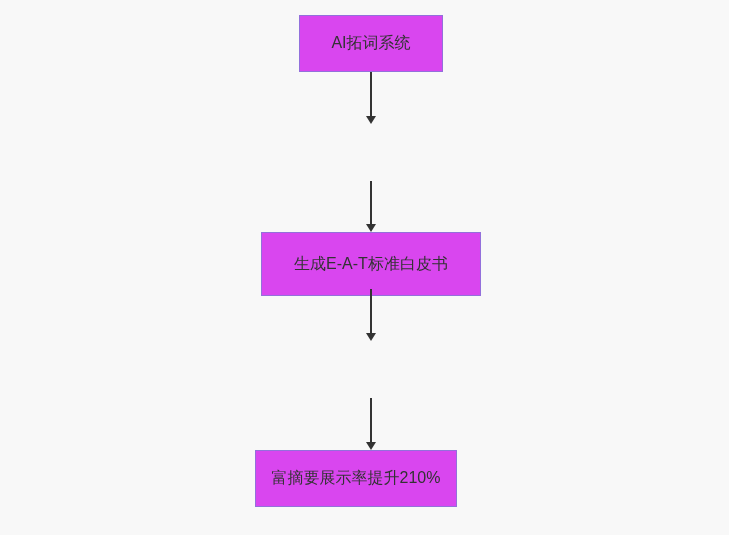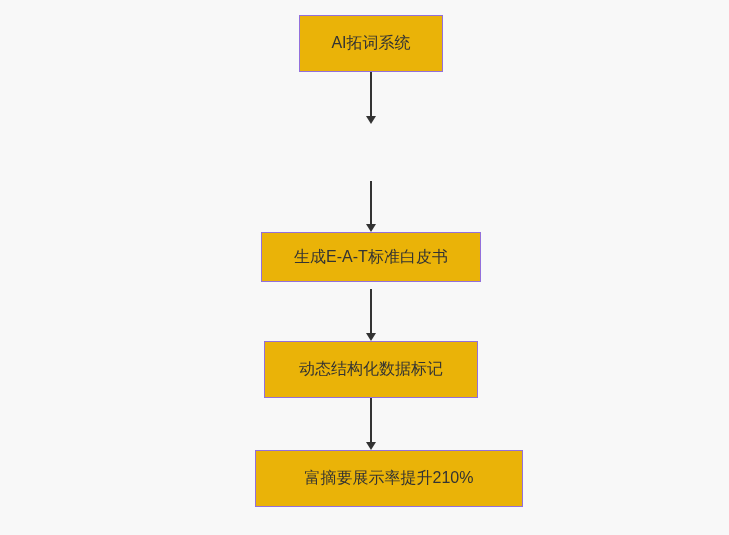--- a/index.html
+++ b/index.html
@@ -14,35 +14,35 @@
     overflow: hidden;
   }
   .canvas {
     position: relative;
     width: 729px;
     height: 535px;
   }
   .node {
     position: absolute;
     box-sizing: border-box;
-    background: #eab308;
+    background: #d946ef;
     border: 1px solid #9370DB;
     color: #333333;
     font-size: 16px;
     display: flex;
     align-items: center;
     justify-content: center;
     text-align: center;
     white-space: nowrap;
   }
   .node-1 { left: 299px; top: 15px;  width: 144px; height: 57px; }
   .node-2 { left: 276px; top: 124px; width: 190px; height: 57px; }
-  .node-3 { left: 261px; top: 232px; width: 220px; height: 50px; }
+  .node-3 { left: 261px; top: 232px; width: 220px; height: 64px; }
   .node-4 { left: 264px; top: 341px; width: 214px; height: 57px; }
-  .node-5 { left: 255px; top: 450px; width: 268px; height: 57px; }
+  .node-5 { left: 255px; top: 450px; width: 202px; height: 57px; }
 
   .edge-line {
     position: absolute;
     left: 370px;
     width: 2px;
     background: #333333;
   }
   .edge-line-1 { top: 72px;  height: 44px; }
   .edge-line-2 { top: 181px; height: 43px; }
   .edge-line-3 { top: 289px; height: 44px; }
@@ -78,23 +78,20 @@
   <div class="edge-line edge-line-2"></div>
   <div class="arrowhead arrowhead-2"></div>
 
   <div class="node node-3">
     <span>生成E-A-T标准白皮书</span>
   </div>
 
   <div class="edge-line edge-line-3"></div>
   <div class="arrowhead arrowhead-3"></div>
 
-  <div class="node node-4">
-    <span>动态结构化数据标记</span>
-  </div>
 
   <div class="edge-line edge-line-4"></div>
   <div class="arrowhead arrowhead-4"></div>
 
   <div class="node node-5">
     <span>富摘要展示率提升210%</span>
   </div>
 
 </div>
 

